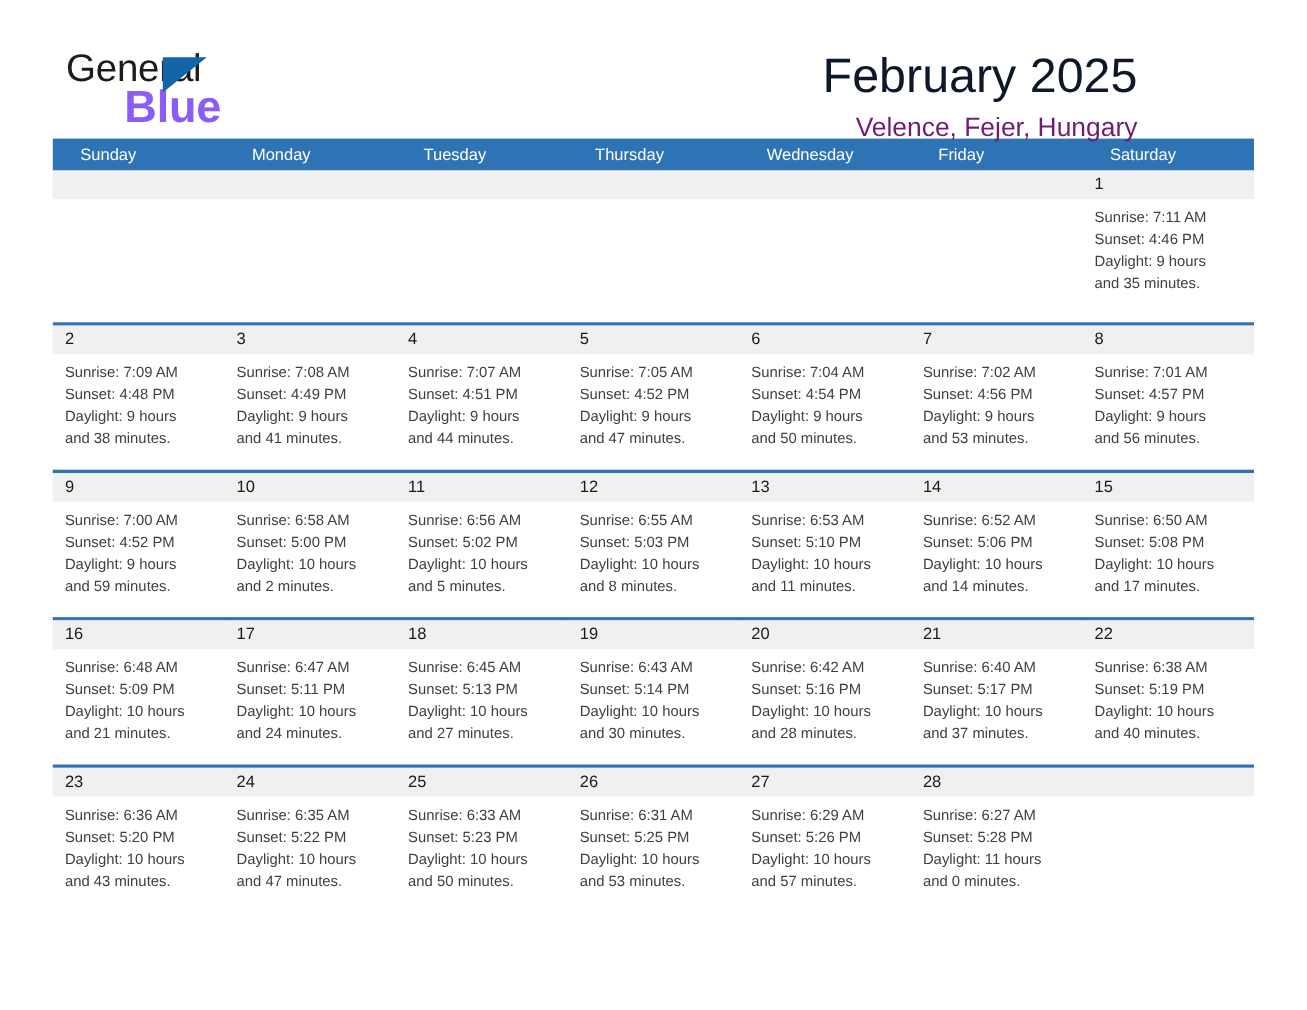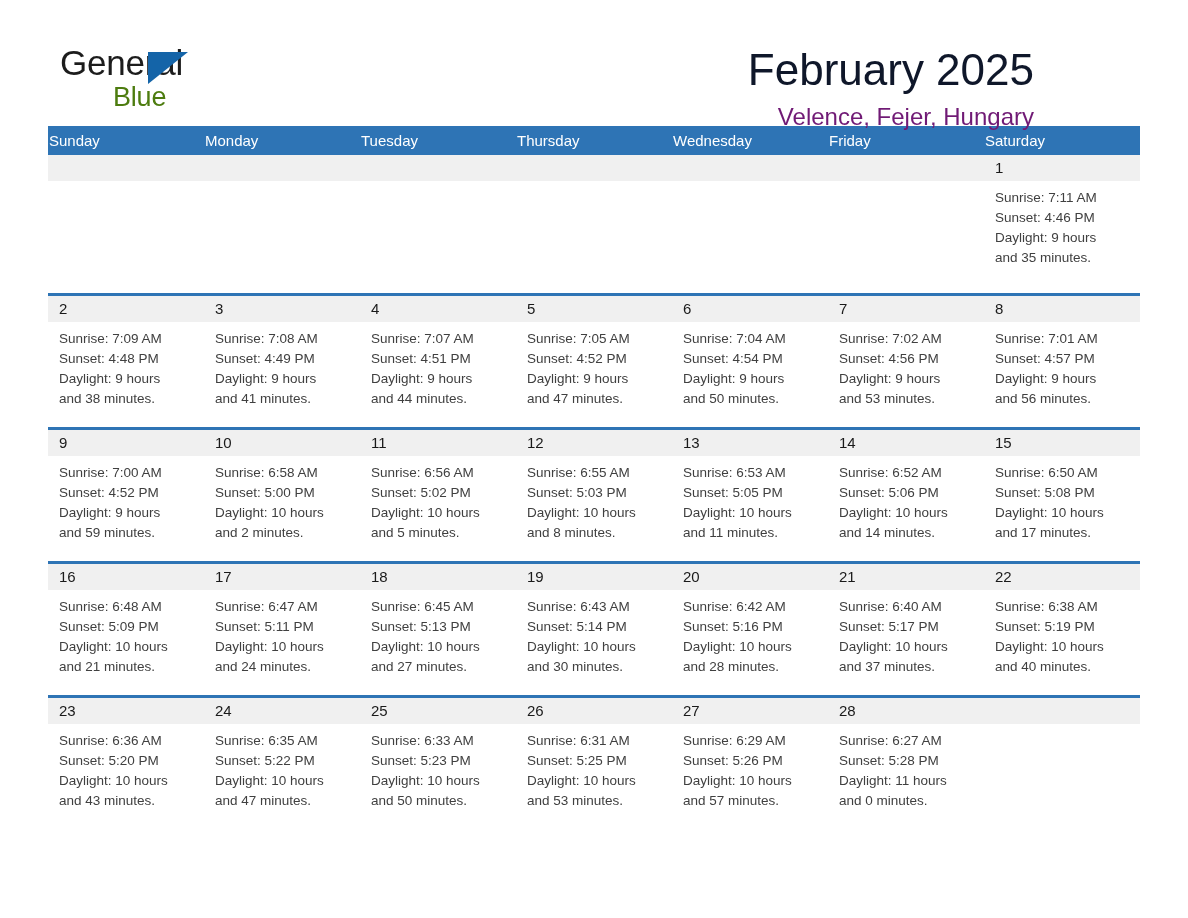--- a/index.html
+++ b/index.html
@@ -39,25 +39,25 @@
     box-sizing: border-box;
   }
   .logo-general {
     font-size: 35px;
     line-height: 38px;
     color: #1c1c1c;
     letter-spacing: -0.2px;
     font-weight: 400;
   }
   .logo-blue {
-    font-size: 27px;
+    font-size: 41px;
     line-height: 34px;
-    color: #4d7c0f;
+    color: #8b5cf6;
     letter-spacing: -0.2px;
-    font-weight: 400;
+    font-weight: 700;
     padding-left: 53px;
     display: block;
     margin-top: -2px;
   }
   .logo-triangle {
     position: absolute;
     left: 100px;
     top: 8px;
     width: 0;
     height: 0;
@@ -91,21 +91,21 @@
   .weekdays {
     display: flex;
     background: #2e74b5;
     height: 29px;
   }
   .weekday {
     flex: 1 1 0;
     color: #ffffff;
     font-size: 15px;
     line-height: 29px;
-    padding-left: 1px;
+    padding-left: 25px;
     box-sizing: border-box;
     white-space: nowrap;
   }
 
   .week {
     display: flex;
     border-top: 3px solid #2e74b5;
     margin-top: 8px;
     height: 126px;
     box-sizing: border-box;
@@ -308,21 +308,21 @@
           <div>Sunrise: 6:55 AM</div>
           <div>Sunset: 5:03 PM</div>
           <div>Daylight: 10 hours</div>
           <div>and 8 minutes.</div>
         </div>
       </div>
       <div class="day">
         <div class="day-num-band"><span class="day-num">13</span></div>
         <div class="day-info">
           <div>Sunrise: 6:53 AM</div>
-          <div>Sunset: 5:05 PM</div>
+          <div>Sunset: 5:10 PM</div>
           <div>Daylight: 10 hours</div>
           <div>and 11 minutes.</div>
         </div>
       </div>
       <div class="day">
         <div class="day-num-band"><span class="day-num">14</span></div>
         <div class="day-info">
           <div>Sunrise: 6:52 AM</div>
           <div>Sunset: 5:06 PM</div>
           <div>Daylight: 10 hours</div>

